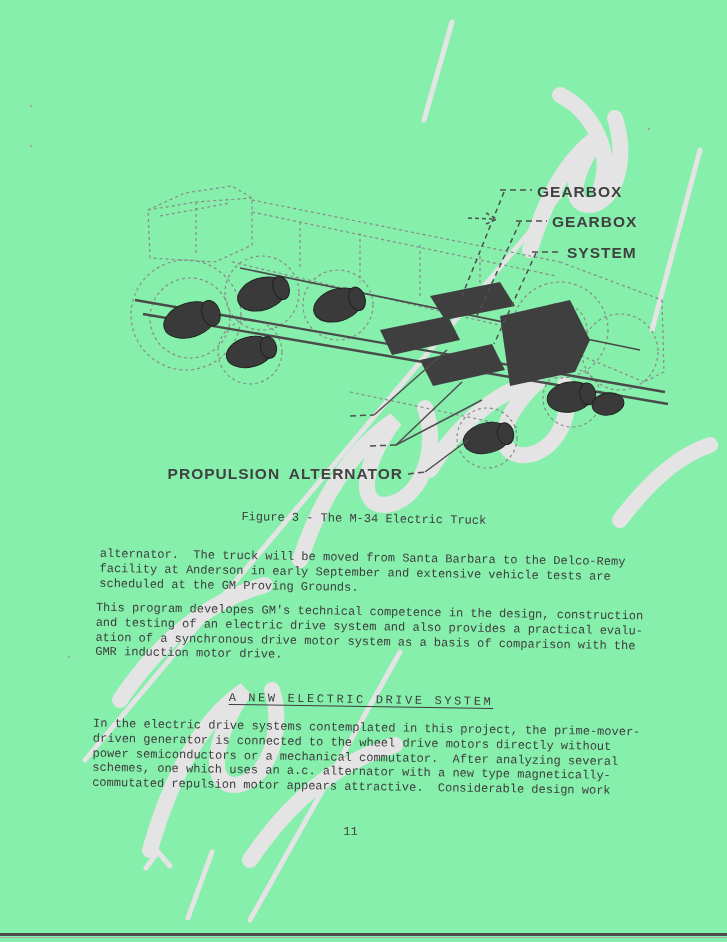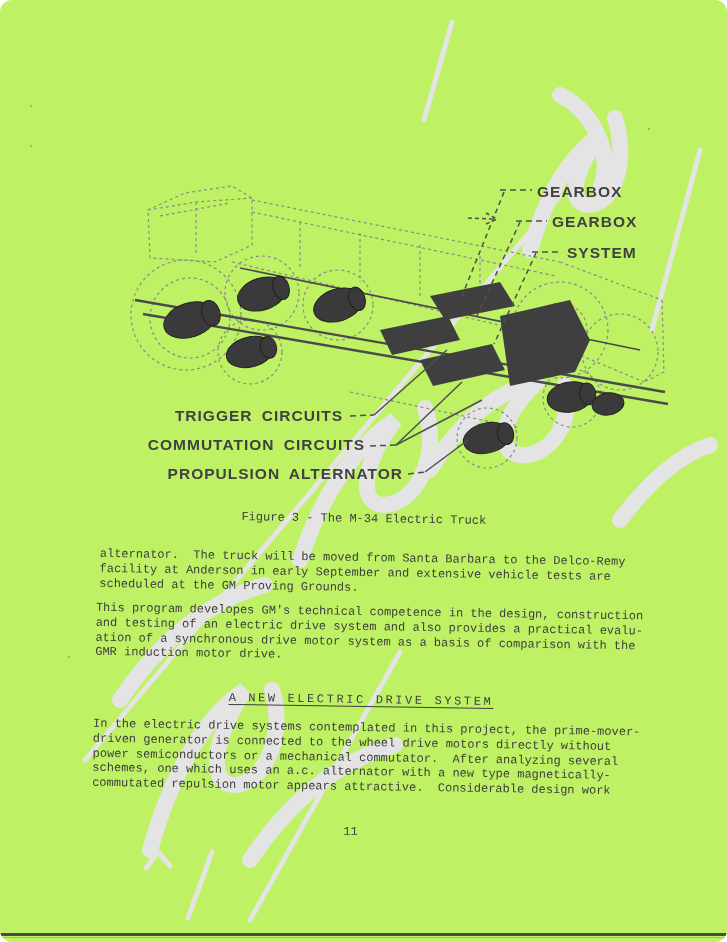--- a/index.html
+++ b/index.html
@@ -1,20 +1,19 @@
 <!DOCTYPE html>
 <html><head>
 <meta charset="utf-8">
 <style>
   html,body{margin:0;padding:0;background:#ffffff;}
   .page{
-    position:relative;width:727px;height:942px;background:#bef264;
+    position:relative;width:727px;height:942px;background:#86efac;
     overflow:hidden;font-family:"Liberation Mono","DejaVu Sans Mono",monospace;
     color:#3d3d3d;
-    border-radius:12px;
   }
   
   .watermark{position:absolute;left:0;top:0;z-index:0;pointer-events:none;}
   
   .diagram{position:absolute;left:0;top:0;z-index:1;}
   .dlabel{
     position:absolute;z-index:2;
     font-family:"Liberation Sans","DejaVu Sans",sans-serif;
     font-weight:700;font-size:15.5px;letter-spacing:1px;word-spacing:4px;
     color:#414141;white-space:nowrap;
@@ -163,22 +162,20 @@
       <path d="M396,445 L462,382"></path>
       <path d="M396,445 L482,400"></path>
       <path d="M408,474 L425,472" stroke-dasharray="6 4"></path>
       <path d="M425,472 L468,440"></path>
     </g>
   </svg>
 
   <div class="dlabel" style="left:537px;top:183px;">GEARBOX</div>
   <div class="dlabel" style="left:552px;top:213px;">GEARBOX</div>
   <div class="dlabel" style="left:567px;top:244px;">SYSTEM</div>
-  <div class="dlabel" style="right:384px;top:407px;">TRIGGER CIRCUITS</div>
-  <div class="dlabel" style="right:362px;top:436px;">COMMUTATION CIRCUITS</div>
   <div class="dlabel" style="right:324px;top:465px;">PROPULSION ALTERNATOR</div>
 
   <div class="textblock">
     <div class="tw caption">Figure 3 - The M-34 Electric Truck</div>
     <div class="tw para1">alternator.  The truck will be moved from Santa Barbara to the Delco-Remy
 facility at Anderson in early September and extensive vehicle tests are
 scheduled at the GM Proving Grounds.</div>
     <div class="tw para2">This program developes GM's technical competence in the design, construction
 and testing of an electric drive system and also provides a practical evalu-
 ation of a synchronous drive motor system as a basis of comparison with the

